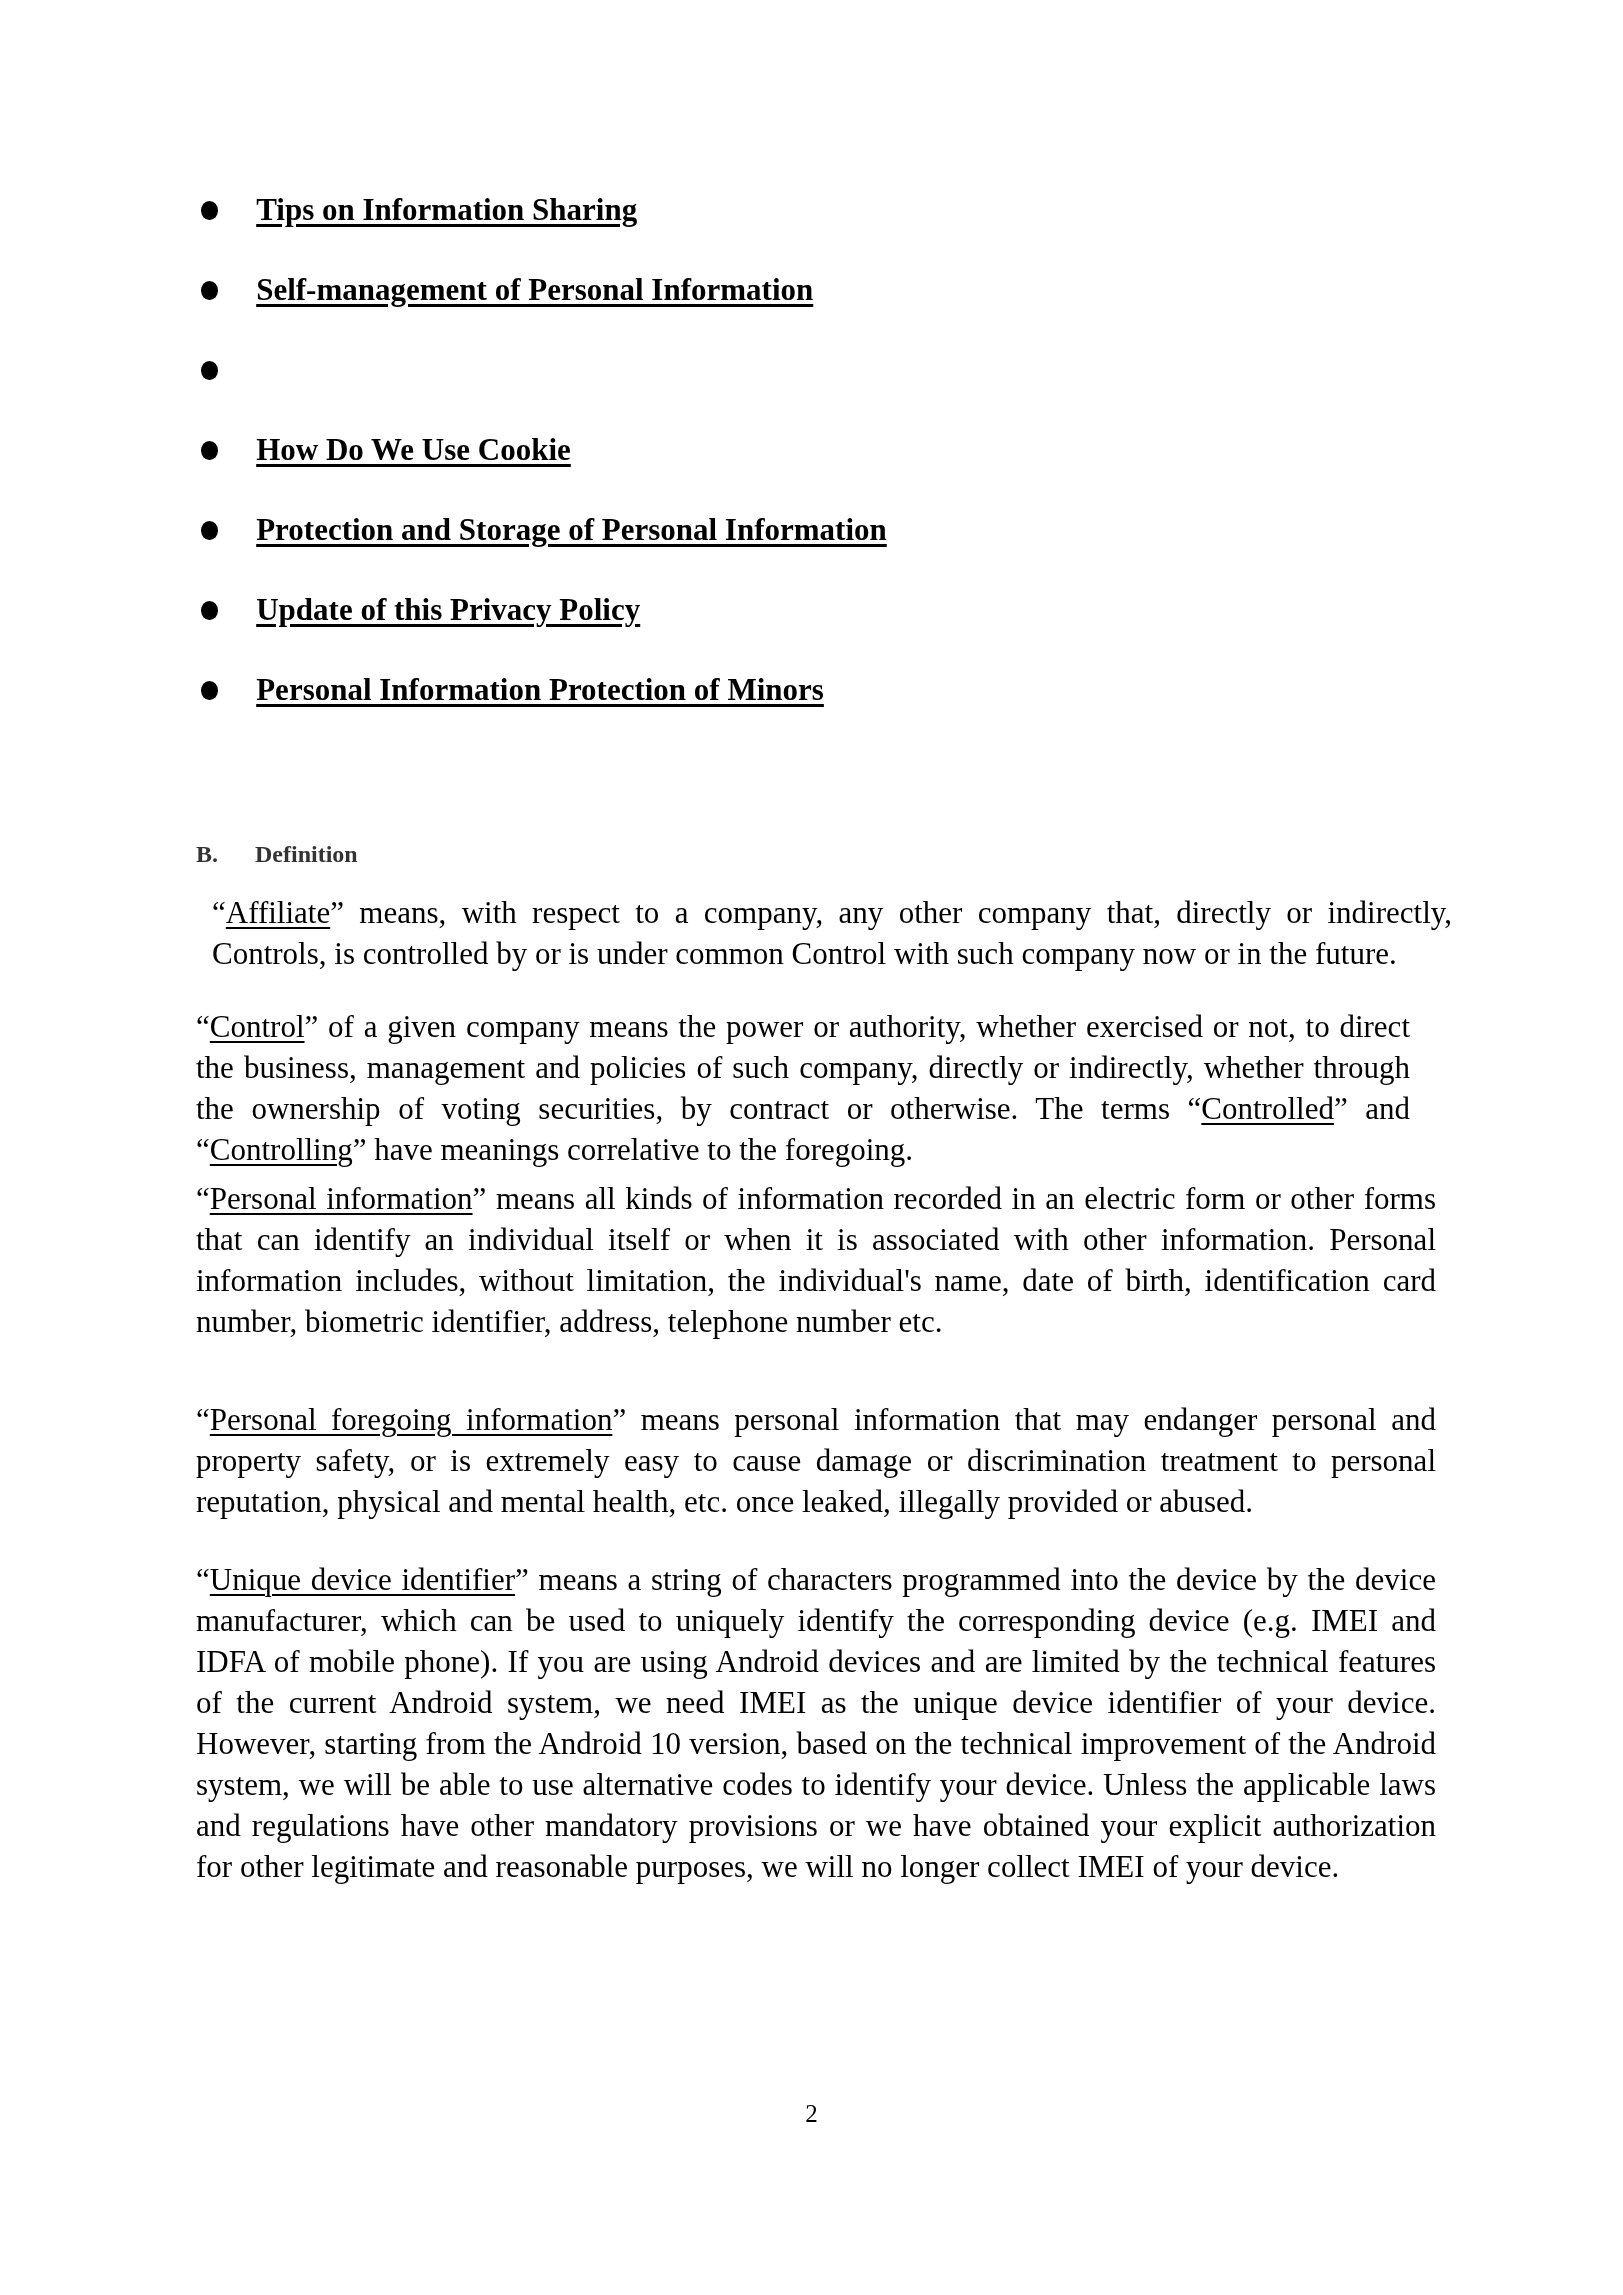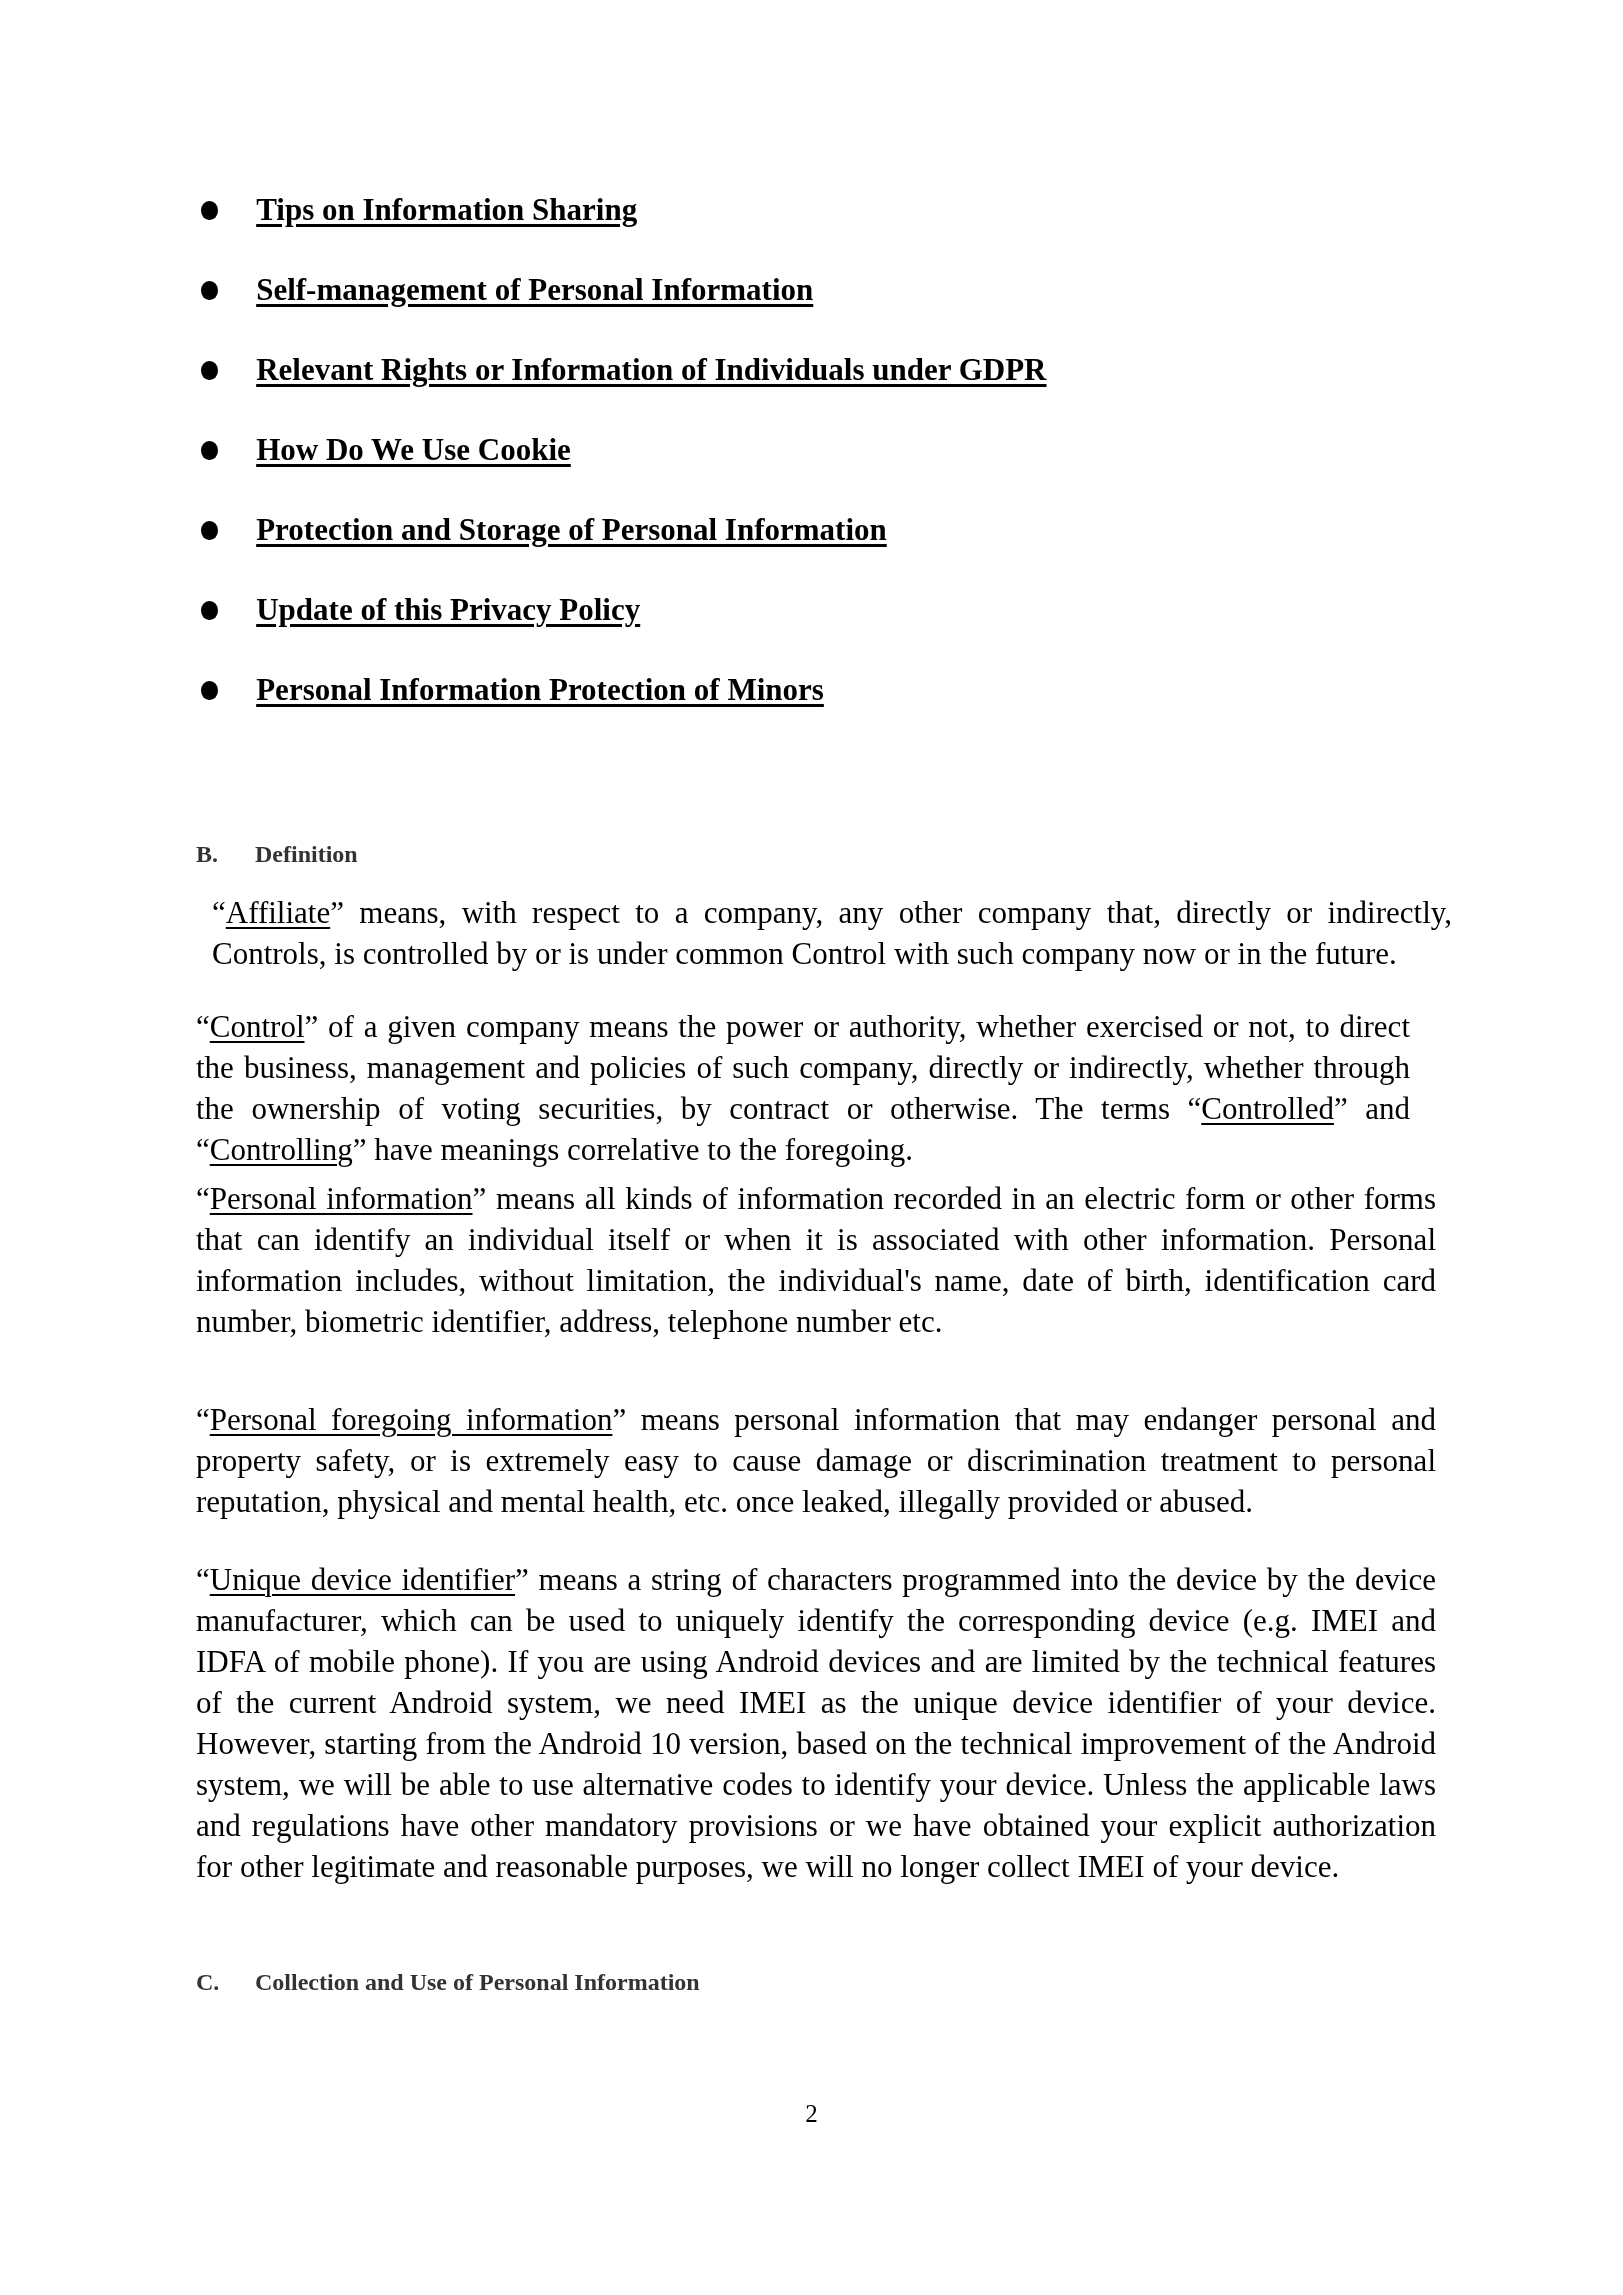--- a/index.html
+++ b/index.html
@@ -100,21 +100,20 @@
     <li class="toc-item">
       <span class="bullet"></span>
       <a class="toc-link">Tips on Information Sharing</a>
     </li>
     <li class="toc-item">
       <span class="bullet"></span>
       <a class="toc-link">Self-management of Personal Information</a>
     </li>
     <li class="toc-item">
       <span class="bullet"></span>
-      <a class="toc-link">Relevant Rights or Information of Individuals under GDPR</a>
     </li>
     <li class="toc-item">
       <span class="bullet"></span>
       <a class="toc-link">How Do We Use Cookie</a>
     </li>
     <li class="toc-item">
       <span class="bullet"></span>
       <a class="toc-link">Protection and Storage of Personal Information</a>
     </li>
     <li class="toc-item">
@@ -134,20 +133,17 @@
   <p class="body-block" style="top:876px; margin:16px;"><span>“</span><span class="term">Affiliate</span><span>”</span><span> means, with respect to a company, any other company that, directly or indirectly, Controls, is controlled by or is under common Control with such company now or in the future.</span></p>
 
   <p class="body-block" style="top:1006px; margin:0; width:1214px;"><span>“</span><span class="term">Control</span><span>”</span><span> of a given company means the power or authority, whether exercised or not, to direct the business, management and policies of such company, directly or indirectly, whether through the ownership of voting securities, by contract or otherwise. The terms </span><span>“</span><span class="term">Controlled</span><span>” and “</span><span class="term">Controlling</span><span>” have meanings correlative to the foregoing.</span></p>
 
   <p class="body-block" style="top:1178px; margin:0;"><span>“</span><span class="term">Personal information</span><span>”</span><span> means all kinds of information recorded in an electric form or other forms that can identify an individual itself or when it is associated with other information. Personal information includes, without limitation, the individual's name, date of birth, identification card number, biometric identifier, address, telephone number etc.</span></p>
 
   <p class="body-block" style="top:1399px; margin:0;"><span>“</span><span class="term">Personal foregoing information</span><span>”</span><span> means personal information that may endanger personal and property safety, or is extremely easy to cause damage or discrimination treatment to personal reputation, physical and mental health, etc. once leaked, illegally provided or abused.</span></p>
 
   <p class="body-block" style="top:1559px; margin:0;"><span>“</span><span class="term">Unique device identifier</span><span>”</span><span> means a string of characters programmed into the device by the device manufacturer, which can be used to uniquely identify the corresponding device (e.g. IMEI and IDFA of mobile phone). If you are using Android devices and are limited by the technical features of the current Android system, we need IMEI as the unique device identifier of your device. However, starting from the Android 10 version, based on the technical improvement of the Android system, we will be able to use alternative codes to identify your device. Unless the applicable laws and regulations have other mandatory provisions or we have obtained your explicit authorization for other legitimate and reasonable purposes, we will no longer collect IMEI of your device.</span></p>
 
-  <div class="heading" style="top:1963px;">
-    <span class="letter">C.</span><span>Collection and Use of Personal Information</span>
-  </div>
 
   <div class="page-number">2</div>
 
 </div>
 
 
 </body></html>

